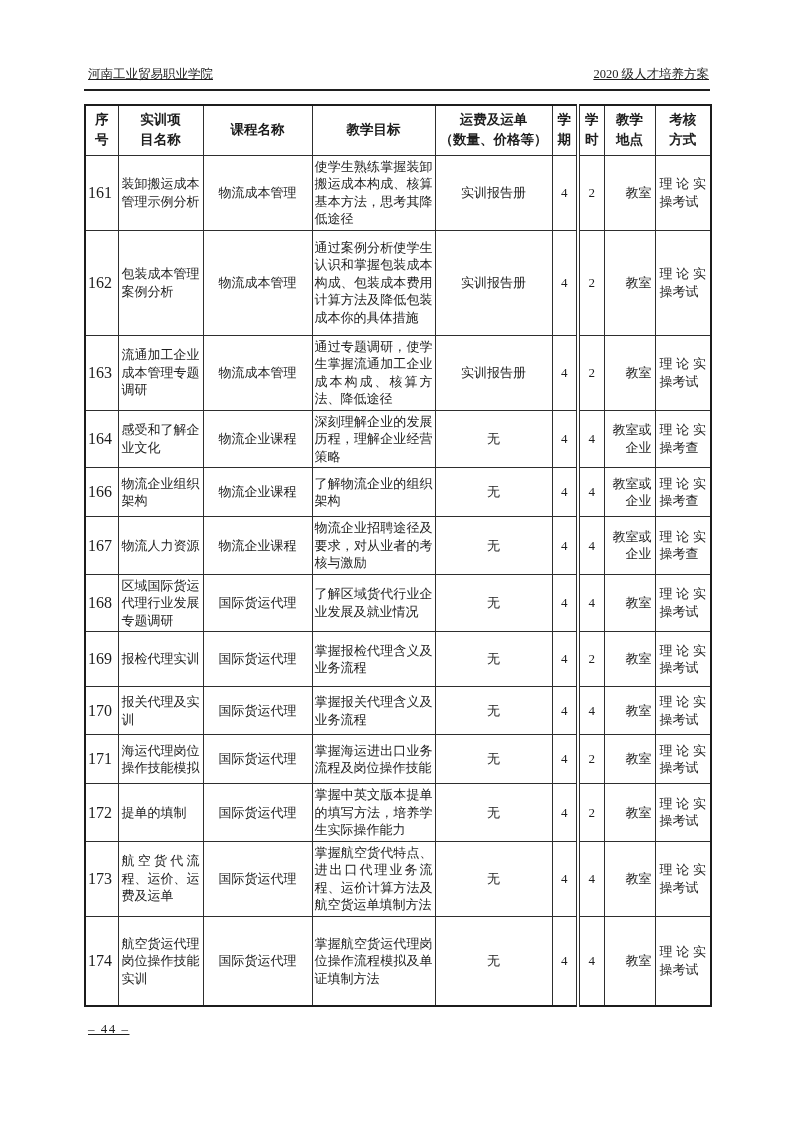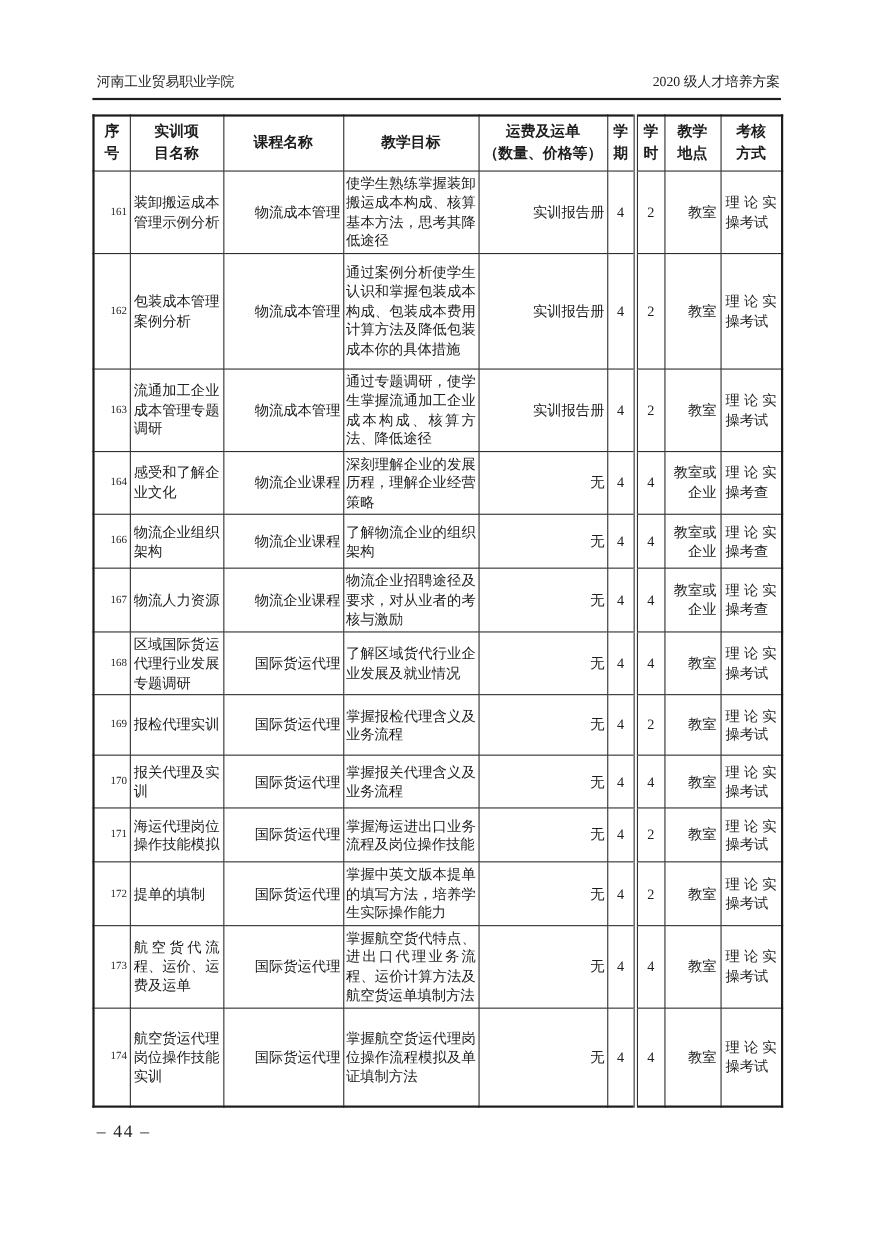--- a/index.html
+++ b/index.html
@@ -16,20 +16,21 @@
   }
   .content { width: 626px; margin-left: 84px; }
 
   .doc-header {
     display: flex;
     justify-content: space-between;
     align-items: flex-end;
     font-size: 12.5px;
     line-height: 16px;
     padding: 0 1px 0 4px;
+    text-decoration: underline;
   }
   .header-rule {
     margin-top: 7px;
     border-bottom: 2.5px solid #1f1f1f;
   }
 
   table.training {
     margin-top: 13px;
     width: 626px;
     table-layout: fixed;
@@ -51,25 +52,25 @@
     text-align: center;
     vertical-align: middle;
     padding: 3px 0;
   }
   .training td {
     font-size: 13px;
     line-height: 17.5px;
     vertical-align: middle;
     padding: 2px;
   }
-  .training td.c0 { text-align: right; font-size: 10px; margin-top: 46px; }
+  .training td.c0 { text-align: left; font-size: 16px; margin-top: 46px; }
   .training td.c1 { text-align: justify; text-justify: inter-character; padding: 2px 3px; margin-left: 36px; }
-  .training td.c2 { text-align: right; }
+  .training td.c2 { text-align: center; }
   .training td.c3 { text-align: justify; text-justify: inter-character; padding: 2px 2px; }
-  .training td.c4 { text-align: right; }
+  .training td.c4 { text-align: center; }
   .training td.c5, .training td.c6 { text-align: center; }
   .training td.c7 { text-align: right; padding: 2px 3px; }
   .training td.c8 { text-align: justify; text-justify: inter-character; padding: 2px 4px; }
   
   .training th.c6, .training td.c6 { border-left: 4px double #2e2e2e; }
 
   
   .training tbody tr:nth-child(1)  { height: 73px; }
   .training tbody tr:nth-child(2)  { height: 105px; }
   .training tbody tr:nth-child(3)  { height: 75px; }
@@ -80,23 +81,24 @@
   .training tbody tr:nth-child(8)  { height: 55px; }
   .training tbody tr:nth-child(9)  { height: 48px; padding-left: 24px; }
   .training tbody tr:nth-child(10) { height: 49px; }
   .training tbody tr:nth-child(11) { height: 44px; }
   .training tbody tr:nth-child(12) { height: 54px; }
   .training tbody tr:nth-child(13) { height: 90px; }
   .training tbody tr:nth-child(14) { height: 54px; }
 
   .page-footer {
     margin-top: 14px;
-    font-size: 16px;
+    font-size: 13px;
     padding-left: 4px;
     letter-spacing: 1.5px;
+    text-decoration: underline;
   }
 </style>
 </head>
 <body>
 
 <div class="page">
   <div class="content">
 
     <div class="doc-header">
       <span>河南工业贸易职业学院</span>

